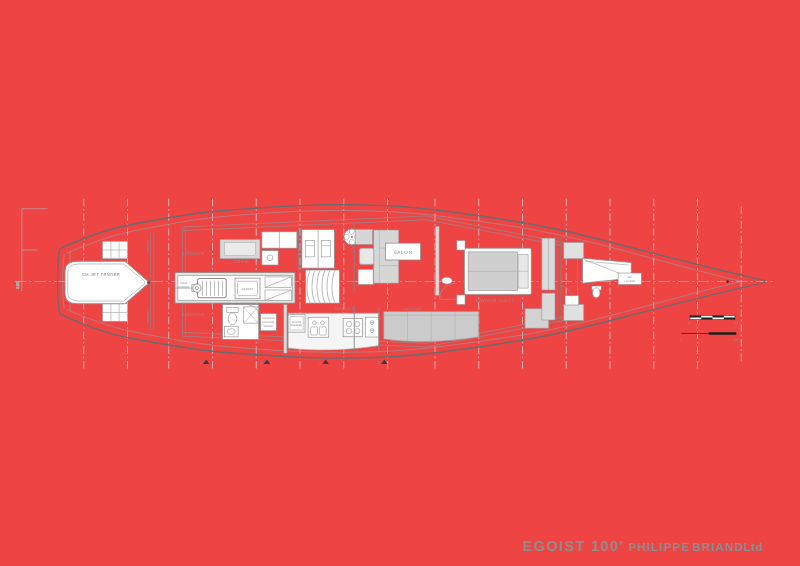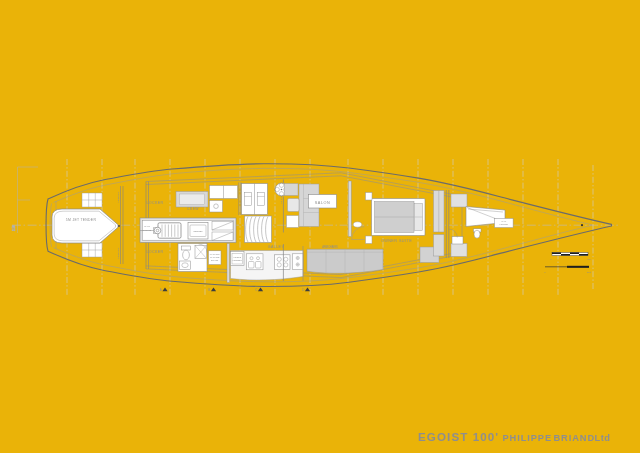--- a/index.html
+++ b/index.html
@@ -1,16 +1,16 @@
 <!DOCTYPE html>
 <html><head>
 <meta charset="utf-8">
 <style>
   html,body{margin:0;padding:0;background:#ffffff;}
-  .canvas{position:relative;width:640px;height:453px;background:#eab308;overflow:hidden;
+  .canvas{position:relative;width:640px;height:453px;background:#ef4444;overflow:hidden;
           font-family:"Liberation Sans",sans-serif;}
   svg{display:block;}
   svg text{font-family:"Liberation Sans",sans-serif;fill:#8e8e8e;}
 </style>
 </head>
 <body>
 
 <div class="canvas">
 <svg width="640" height="453" viewBox="0 0 640 453">
 

